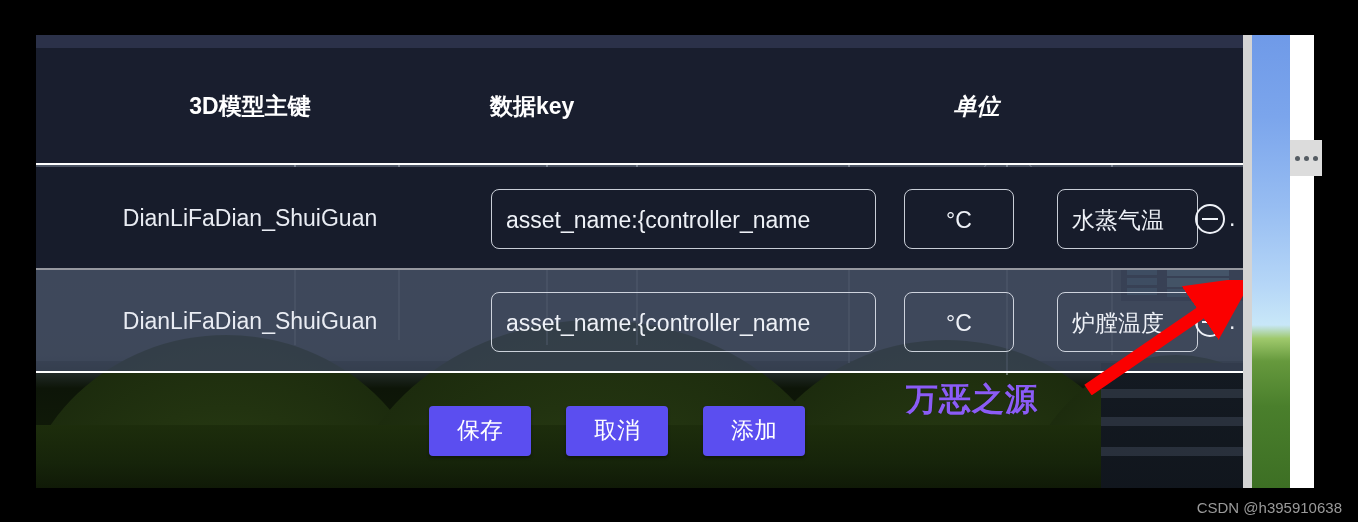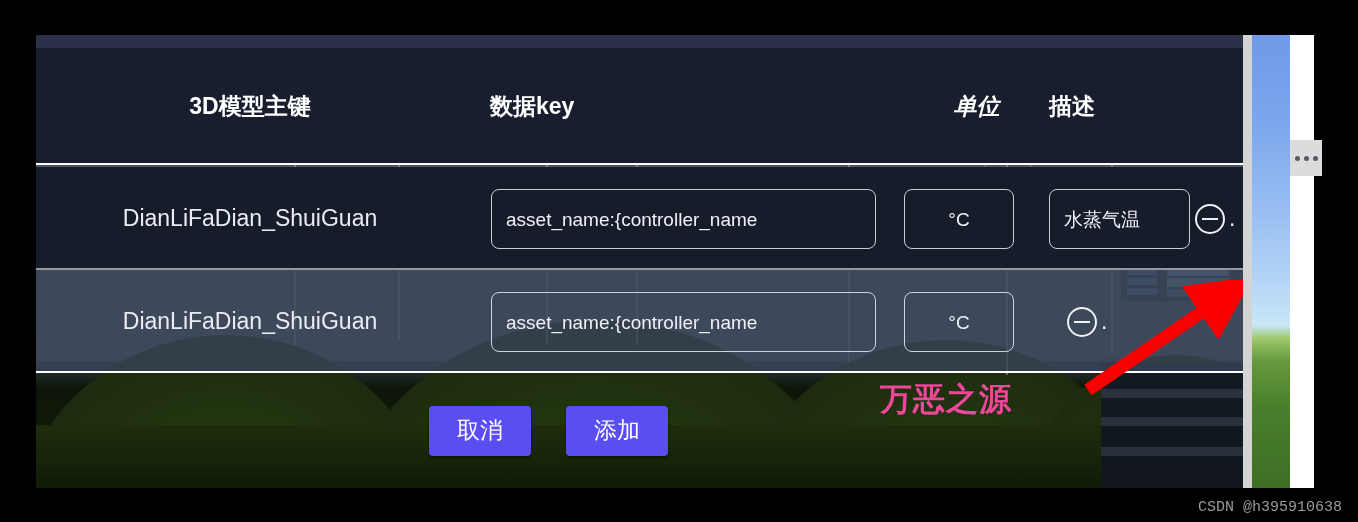--- a/index.html
+++ b/index.html
@@ -168,33 +168,33 @@
     white-space: nowrap;
     text-align: center;
   }
 
   .field {
     box-sizing: border-box;
     border: 1px solid rgba(232,236,245,0.85);
     border-radius: 8px;
     background: transparent;
     color: #eef1f7;
-    font-size: 19px;
+    font-size: 23px;
     font-family: "Liberation Sans", sans-serif;
     height: 60px;
     line-height: 60px;
     padding: 0 14px;
     overflow: hidden;
     white-space: nowrap;
     text-overflow: clip;
     display: block;
   }
   .field-datakey { width: 385px; margin-left: 27px; }
   .field-unit    { width: 110px; margin-left: 0px; text-align: center; padding: 0; }
-  .field-desc    { width: 141px; margin-left: 0px; }
+  .field-desc    { width: 141px; margin-left: 8px; }
 
   .row-action {
     display: flex;
     align-items: center;
     margin-left: 18px;
     color: #eef1f7;
     font-size: 23px;
     white-space: nowrap;
     overflow: hidden;
   }
@@ -241,23 +241,23 @@
     border-radius: 4px;
     width: 102px;
     height: 50px;
     cursor: pointer;
     box-shadow: 0 2px 3px rgba(0,0,0,0.35);
   }
 
   
   .annot-text {
     position: absolute;
-    left: 880px;
+    left: 906px;
     top: 378px;
-    color: #ec4899;
+    color: #8b5cf6;
     font-size: 32px;
     font-weight: bold;
     letter-spacing: 1px;
     white-space: nowrap;
     text-shadow: 0 0 1px rgba(0,0,0,0.4);
   }
   .annot-arrow {
     position: absolute;
     left: 1080px;
     top: 280px;
@@ -305,21 +305,21 @@
     display: block;
   }
 
   
   .watermark {
     position: absolute;
     right: 16px;
     bottom: 6px;
     color: #9a9a9a;
     font-size: 15px;
-    font-family: Liberation Mono, monospace;
+    font-family: Liberation Sans, sans-serif;
     white-space: nowrap;
   }
 </style>
 </head>
 <body>
 
 <div id="stage">
 
   <div class="scene-3d">
     <div class="sky-haze"></div>
@@ -357,23 +357,20 @@
     <div class="header-row">
       <div class="col-key">
         <span class="th">3D模型主键</span>
       </div>
       <div class="col-data">
         <span class="th data-key">数据key</span>
       </div>
       <div class="col-unit">
         <span class="th unit-th">单位</span>
       </div>
-      <div class="col-desc">
-        <span class="th desc-th">描述</span>
-      </div>
       <div class="col-act"></div>
       <div class="sep-bottom"></div>
     </div>
 
     <div class="data-row row-1">
       <div class="col-key">
         <span class="cell-text">DianLiFaDian_ShuiGuan</span>
       </div>
       <div class="col-data">
         <div class="field field-datakey">asset_name:{controller_name</div>
@@ -396,31 +393,35 @@
     <div class="data-row row-2">
       <div class="col-key">
         <span class="cell-text">DianLiFaDian_ShuiGuan</span>
       </div>
       <div class="col-data">
         <div class="field field-datakey">asset_name:{controller_name</div>
       </div>
       <div class="col-unit">
         <div class="field field-unit">°C</div>
       </div>
+      <div class="col-desc">
+        <div class="field field-desc">炉膛温度</div>
+      </div>
       <div class="col-act">
         <div class="row-action">
           <span class="circle-minus"></span>
           <span class="action-label">.</span>
         </div>
       </div>
       <div class="sep-bottom"></div>
     </div>
 
     <div class="footer">
       <div class="btns">
+        <button class="btn">保存</button>
         <button class="btn">取消</button>
         <button class="btn">添加</button>
       </div>
     </div>
 
   </div>
 
   <svg class="annot-arrow" viewBox="0 0 170 115">
     <defs>
       <marker id="arrowhead" markerWidth="5" markerHeight="5" refX="2.6" refY="2.5" orient="auto">

